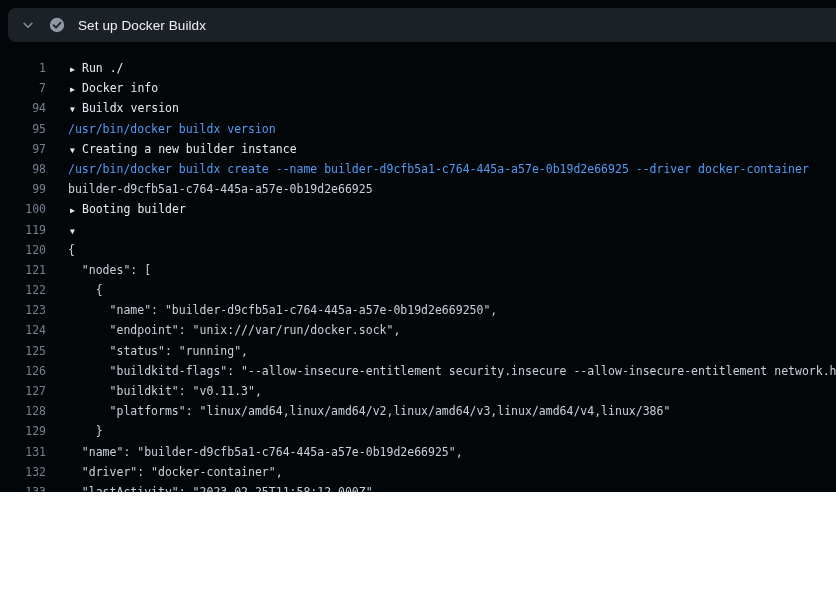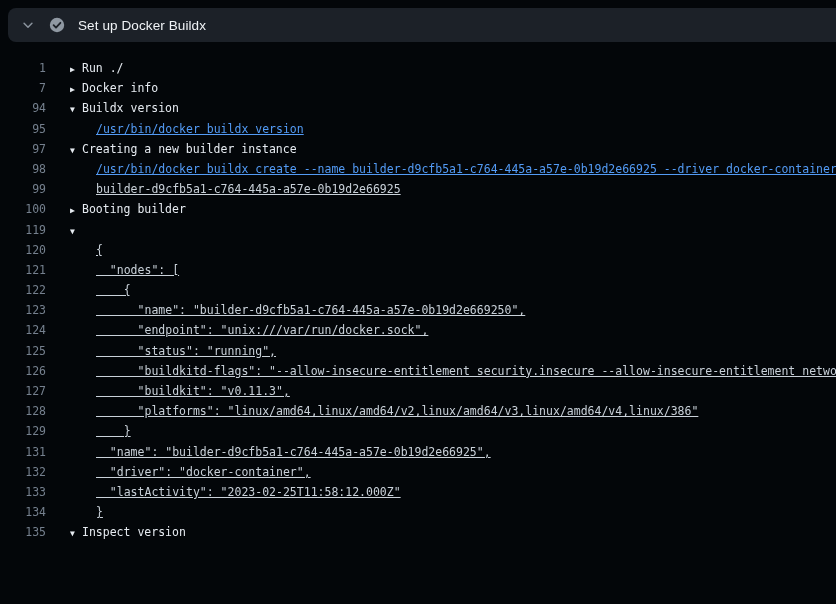--- a/index.html
+++ b/index.html
@@ -1,19 +1,19 @@
 <!DOCTYPE html>
 <html style="--page-bg: #030609; --header-bg: #1c2128; --title-text: #f0f3f6; --line-number: #75808e; --group-text: #e6ebf1; --output-text: #c9d1d9; --command-text: #539bf5;"><head>
 <meta charset="utf-8">
 <style>
   html, body { margin: 0; padding: 0; }
   .page {
     position: relative;
     width: 836px;
-    height: 604px;
+    height: 492px;
     background: var(--page-bg, #030609);
     overflow: hidden;
     font-family: "Liberation Sans", sans-serif;
   }
   
   .step-header {
     position: absolute;
     top: 8px;
     left: 8px;
     right: 0;
@@ -79,21 +79,21 @@
   .row .arrow {
     flex: none;
     margin-left: 24px;
     width: 12px;
     font-size: 8px;
     color: var(--group-text, #e6ebf1);
   }
   .row .txt { color: var(--output-text, #c9d1d9); }
   .row.group .txt { color: var(--group-text, #e6ebf1); text-align: right; }
   .row.command .txt { color: var(--command-text, #539bf5); }
-  .row.plain .txt { margin-left: 50px; text-decoration: underline; }
+  .row.plain .txt { margin-left: 22px; }
   .row.group { cursor: pointer; }
 </style>
 </head>
 <body>
 
 <div class="page">
 
   <div class="step-header">
     <span class="chev">
       <svg width="14" height="14" viewBox="0 0 16 16">

